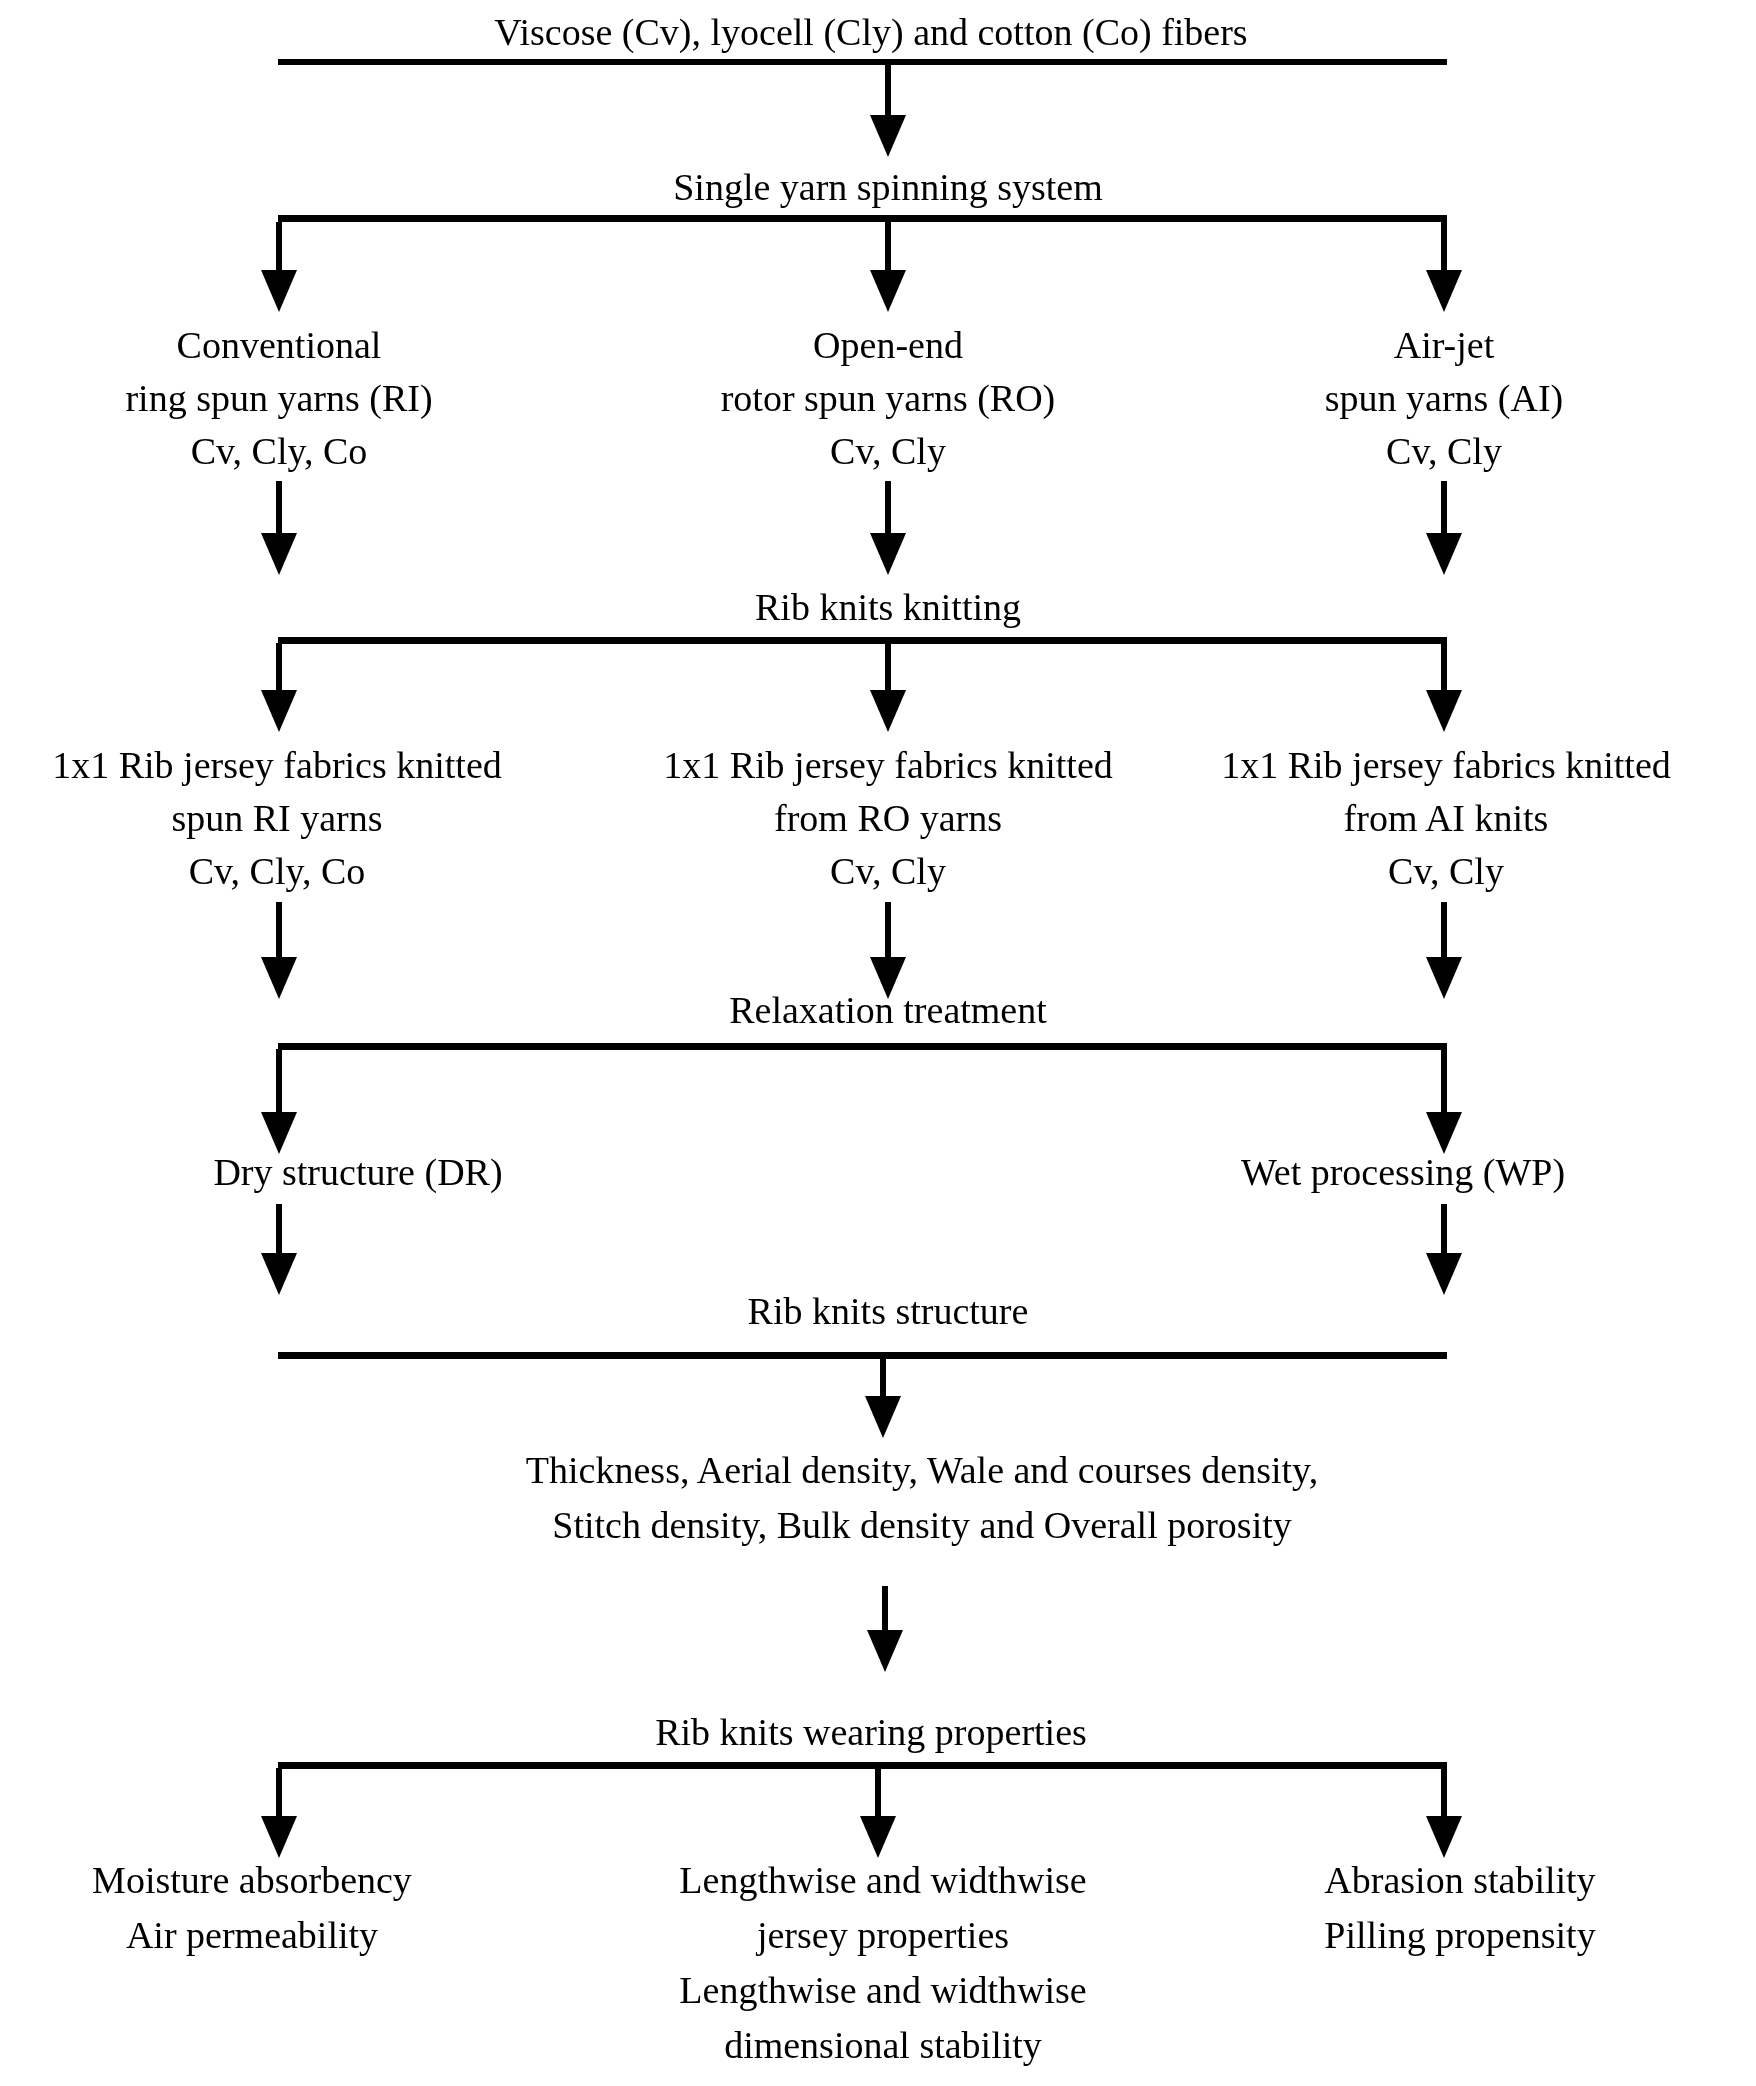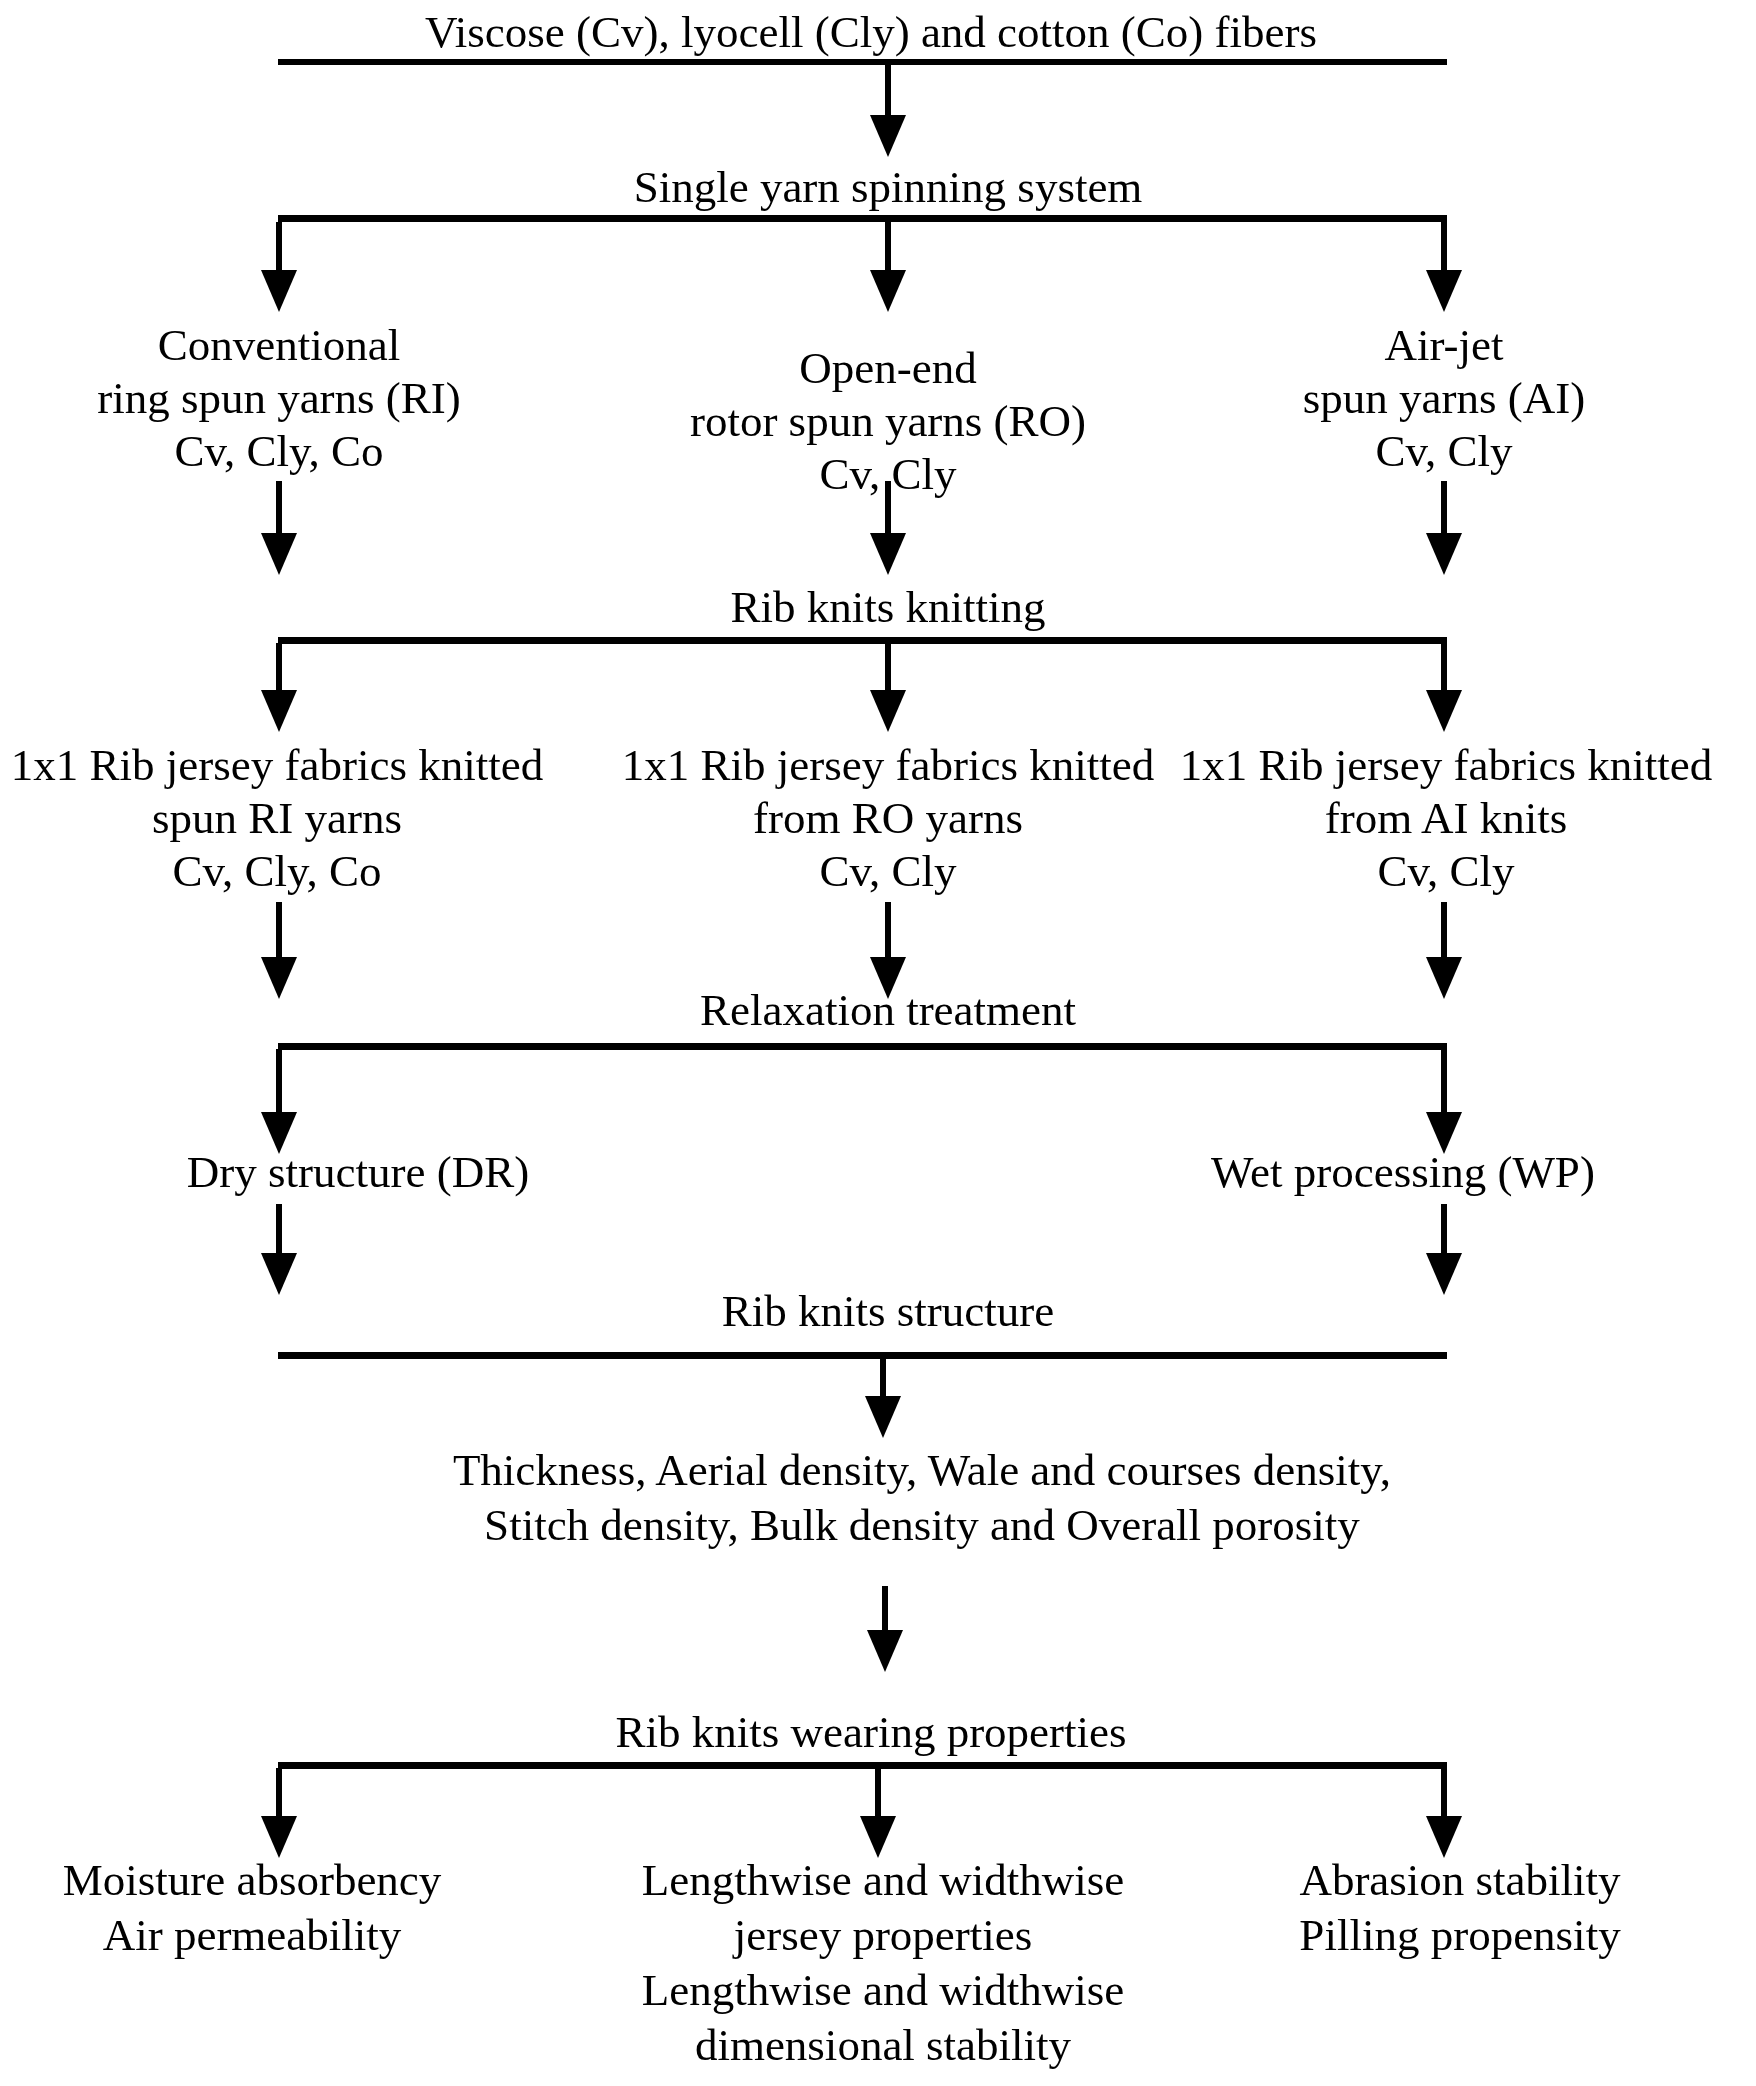--- a/index.html
+++ b/index.html
@@ -3,21 +3,21 @@
 <meta charset="utf-8">
 <style>
   html, body { margin: 0; padding: 0; background: #ffffff; }
   .page {
     position: relative;
     width: 1757px;
     height: 2087px;
     background: var(--bg, #ffffff);
     color: var(--fg, #000000);
     font-family: "Liberation Serif", serif;
-    font-size: 45px;
+    font-size: 38px;
     line-height: 53px;
   }
   .label {
     position: absolute;
     transform: translateX(-50%);
     text-align: center;
     white-space: nowrap;
   }
   .lh100 { line-height: 55px; }
   .hline {
@@ -62,21 +62,21 @@
   <div class="stem" style="left:888px; top:222px; height:48px;"></div>
   <div class="ahead" style="left:888px; top:270px;"></div>
   <div class="stem" style="left:1444px; top:222px; height:48px;"></div>
   <div class="ahead" style="left:1444px; top:270px;"></div>
 
   <div class="label" style="left:279px; top:319px;">
     <div>Conventional</div>
     <div>ring spun yarns (RI)</div>
     <div>Cv, Cly, Co</div>
   </div>
-  <div class="label" style="left:888px; top:319px;margin-top:23px;">
+  <div class="label" style="left:888px; top:319px;">
     <div>Open-end</div>
     <div>rotor spun yarns (RO)</div>
     <div>Cv, Cly</div>
   </div>
   <div class="label" style="left:1444px; top:319px;">
     <div>Air-jet</div>
     <div>spun yarns (AI)</div>
     <div>Cv, Cly</div>
   </div>
 

